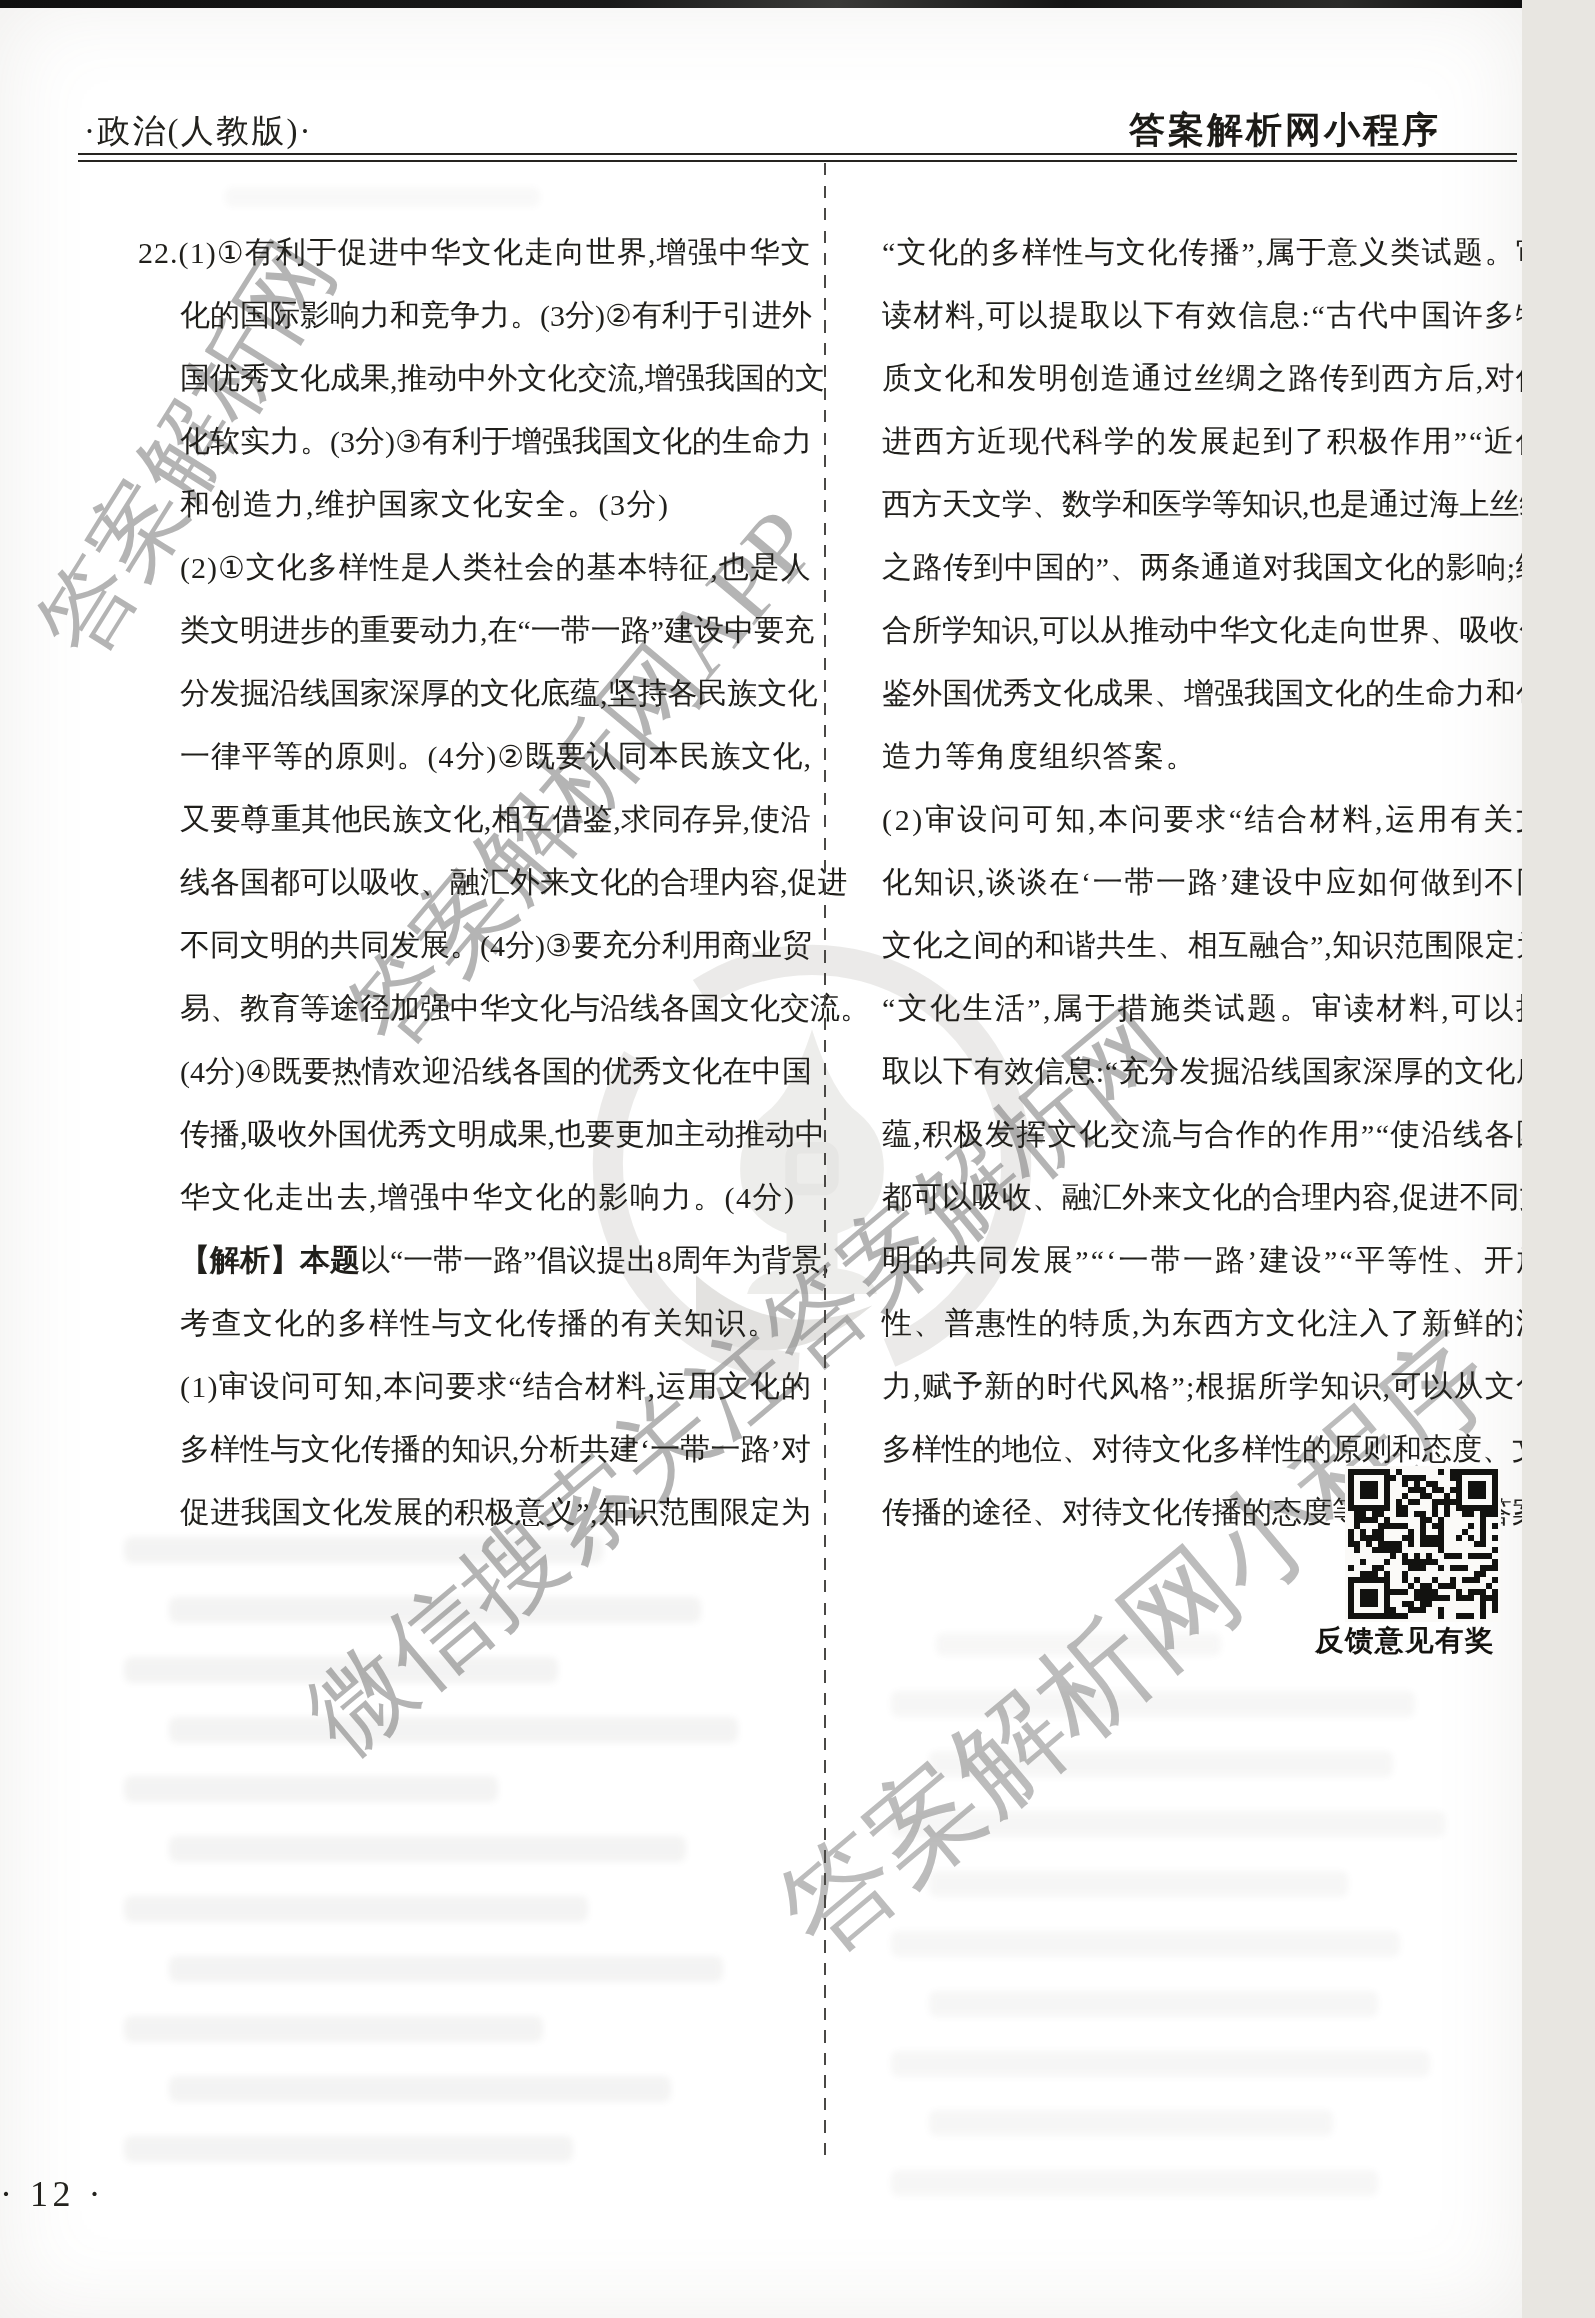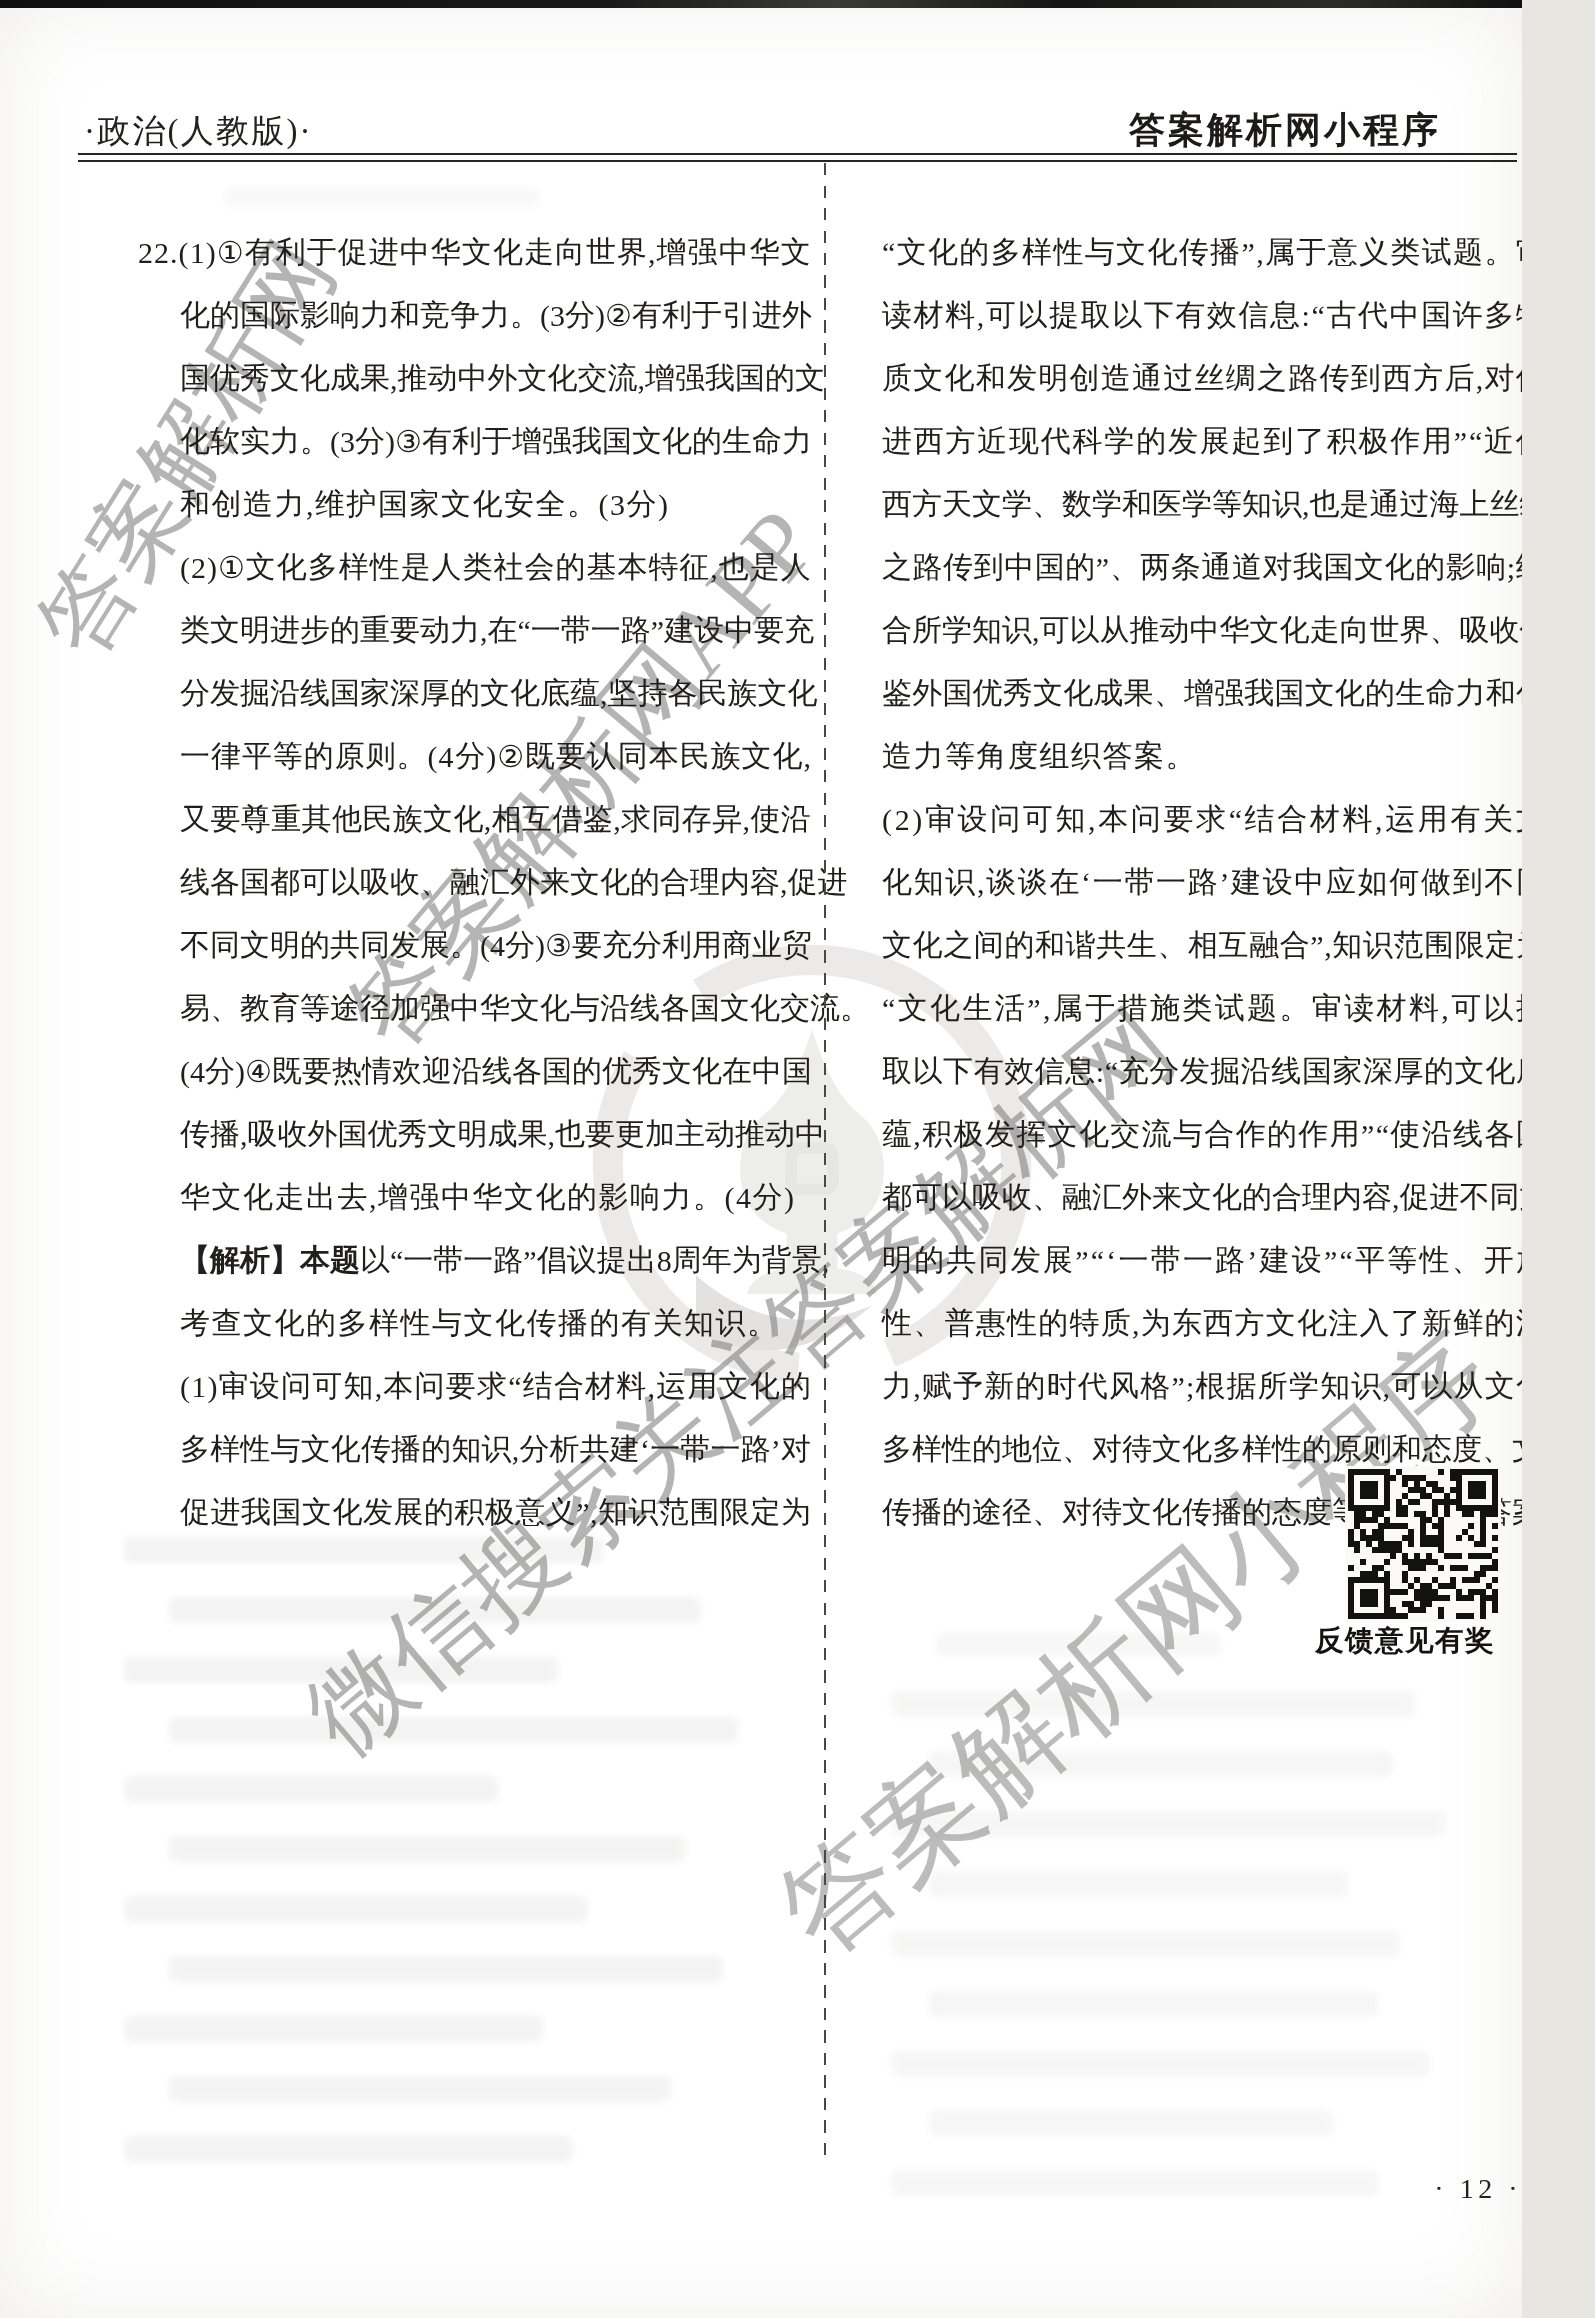--- a/index.html
+++ b/index.html
@@ -63,22 +63,22 @@
     grid-template-columns:repeat(25,1fr);grid-template-rows:repeat(25,1fr);
   }
   .qr-grid i{display:block;}
   .qr-grid i.on{background:#121210;}
   .qr-caption{
     position:absolute;left:1315px;top:1622px;width:217px;text-align:left;
     font-family:"Liberation Sans","DejaVu Sans",sans-serif;
     font-size:28.5px;font-weight:700;color:#14130f;letter-spacing:1.5px;
   }
   .page-number{
-    position:absolute;left:0;right:0;top:2173px;text-align:right;
-    font-size:28px;color:#23221d;letter-spacing:4.5px;
+    position:absolute;left:0;right:0;top:2173px;text-align:left;
+    font-size:36px;color:#23221d;letter-spacing:4.5px;
   }
   .ghost{position:absolute;border-radius:7.5px;background:#6f6e66;filter:blur(3px);}
 </style>
 </head>
 <body>
 
 <div class="page">
 
   <div class="top-edge"></div>
 

